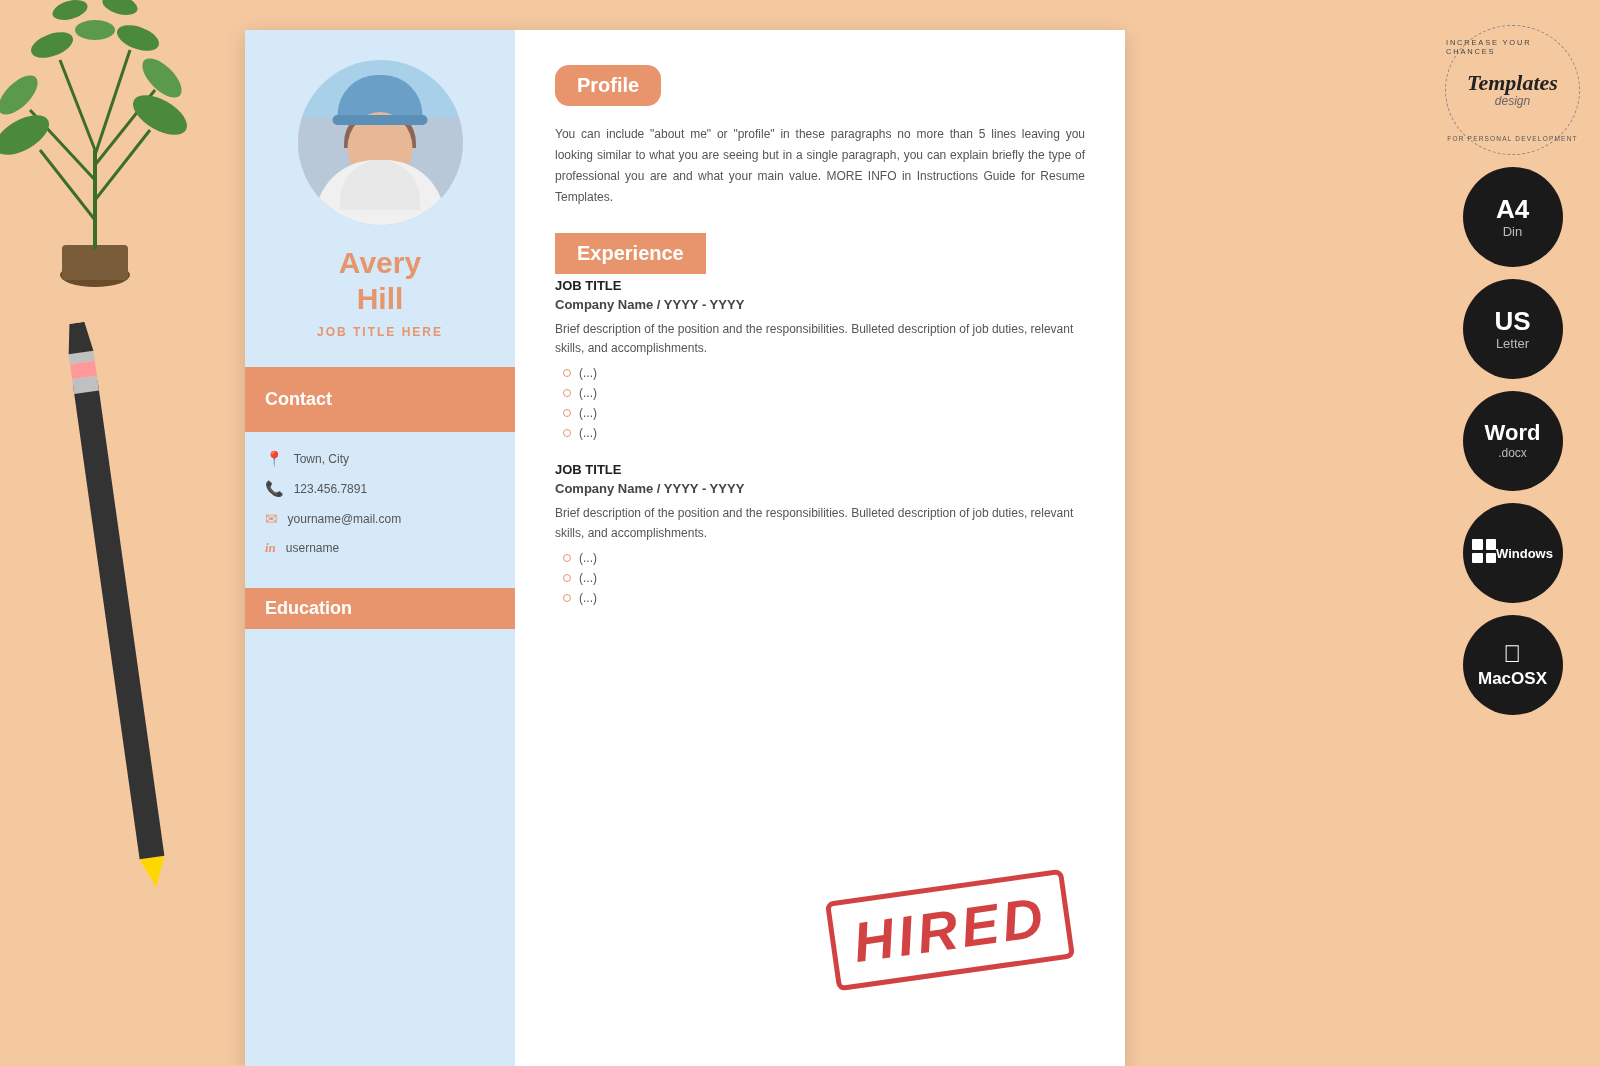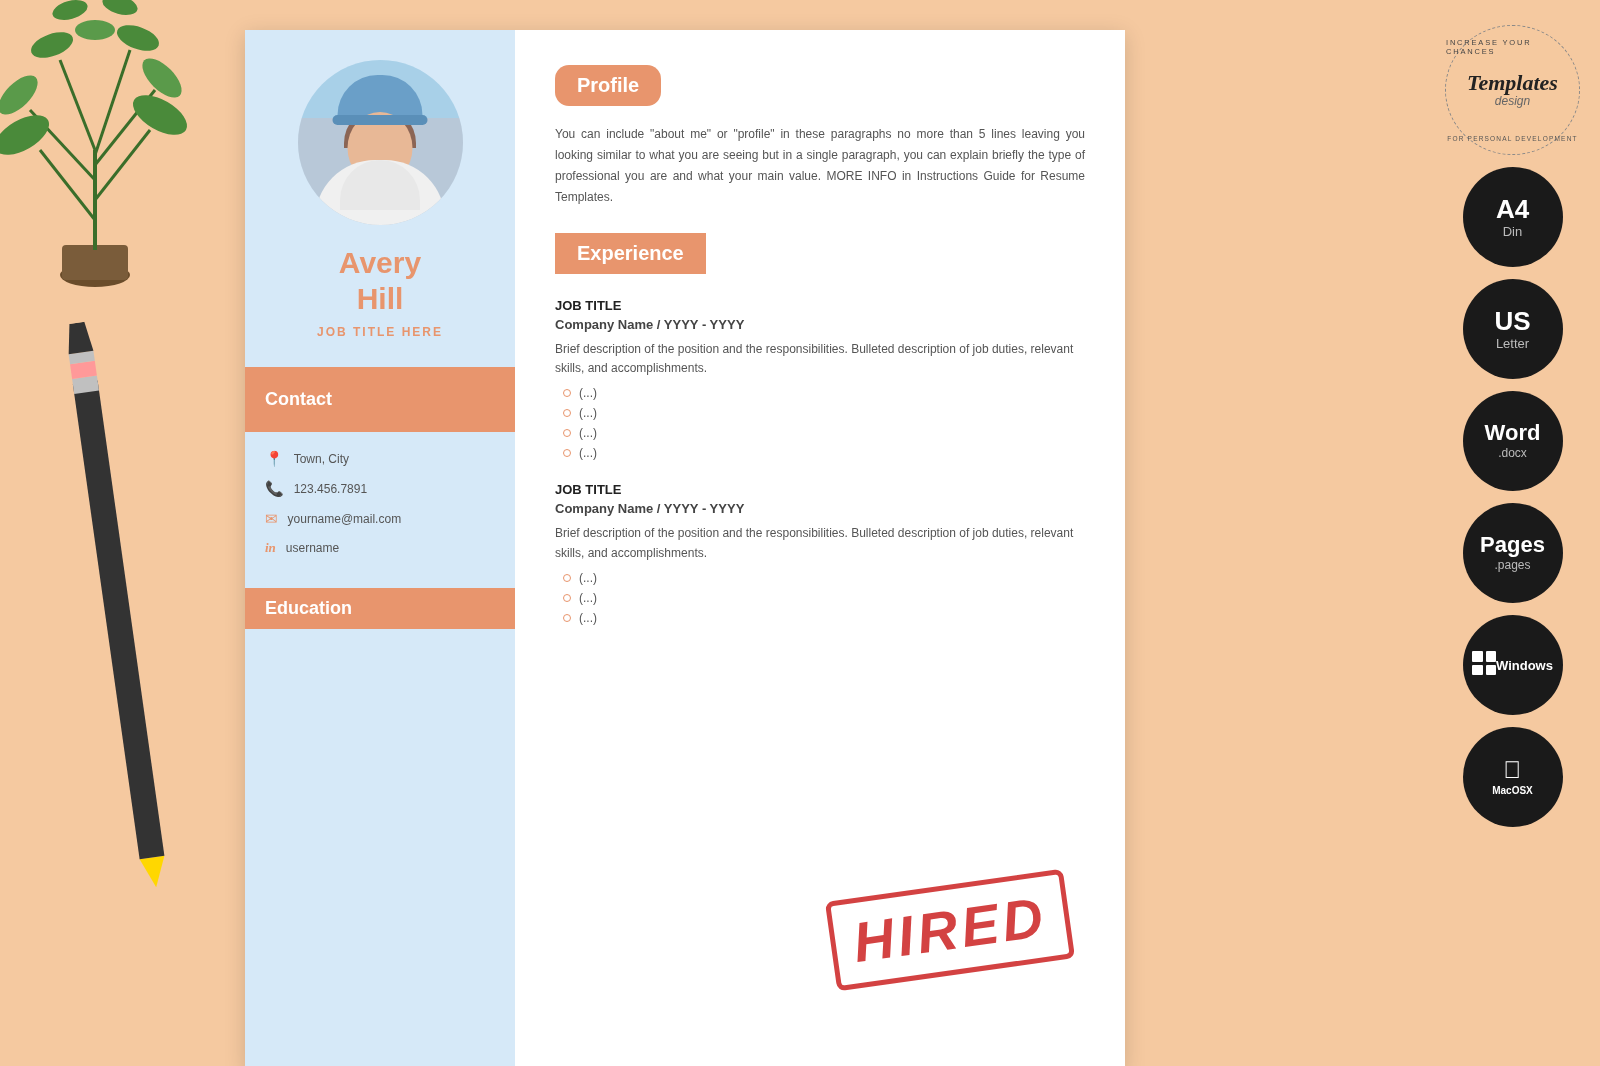--- a/index.html
+++ b/index.html
@@ -112,21 +112,21 @@
   <div style="flex:1;padding:35px 40px;overflow:hidden;position:relative;">
 
     <div style="margin-bottom:25px;">
       <div style="display:inline-block;background:#E8956D;padding:9px 22px;margin-bottom:18px;border-radius:14px;">
         <span style="font-size:20px;font-weight:bold;color:white;">Profile</span>
       </div>
       <p style="font-size:12px;color:#555;line-height:1.75;text-align:justify;">You can include "about me" or "profile" in these paragraphs no more than 5 lines leaving you looking similar to what you are seeing but in a single paragraph, you can explain briefly the type of professional you are and what your main value. MORE INFO in Instructions Guide for Resume Templates.</p>
     </div>
 
     <div style="margin-bottom:20px;">
-      <div style="display:inline-block;background:#E8956D;padding:9px 22px;margin-bottom:24px;">
+      <div style="display:inline-block;background:#E8956D;padding:9px 22px;margin-bottom:4px;">
         <span style="font-size:20px;font-weight:bold;color:white;">Experience</span>
       </div>
 
       
       <div style="margin-bottom:22px;">
         <div style="font-size:13px;font-weight:bold;color:#222;margin-bottom:4px;">JOB TITLE</div>
         <div style="font-size:13px;font-weight:bold;color:#444;margin-bottom:8px;">Company Name / YYYY - YYYY</div>
         <p style="font-size:12px;color:#555;line-height:1.6;margin-bottom:8px;">Brief description of the position and the responsibilities. Bulleted description of job duties, relevant skills, and accomplishments.</p>
         <ul style="list-style:none;padding-left:8px;">
           <li style="font-size:12px;color:#555;margin-bottom:6px;display:flex;align-items:center;gap:8px;">
@@ -196,33 +196,29 @@
   <div style="width:100px;height:100px;border-radius:50%;background:#1a1a1a;display:flex;flex-direction:column;align-items:center;justify-content:center;cursor:pointer;">
     <div style="font-size:26px;font-weight:bold;color:white;line-height:1;">US</div>
     <div style="font-size:13px;color:#bbb;margin-top:2px;">Letter</div>
   </div>
 
   <div style="width:100px;height:100px;border-radius:50%;background:#1a1a1a;display:flex;flex-direction:column;align-items:center;justify-content:center;cursor:pointer;">
     <div style="font-size:22px;font-weight:bold;color:white;line-height:1;">Word</div>
     <div style="font-size:12px;color:#bbb;margin-top:2px;">.docx</div>
   </div>
 
-  <div style="width:100px;height:100px;border-radius:50%;background:#1a1a1a;display:flex;flex-direction:column;align-items:center;justify-content:center;cursor:pointer;">
-    <div style="font-size:22px;font-weight:bold;color:white;line-height:1;">Pages</div>
-    <div style="font-size:12px;color:#bbb;margin-top:2px;">.pages</div>
-  </div>
 
   <div style="width:100px;height:100px;border-radius:50%;background:#1a1a1a;display:flex;align-items:center;justify-content:center;cursor:pointer;">
     <div style="display:grid;grid-template-columns:1fr 1fr;gap:3px;width:24px;height:24px;margin-bottom:4px;">
       <div style="background:white;border-radius:1px;"></div>
       <div style="background:white;border-radius:1px;"></div>
       <div style="background:white;border-radius:1px;"></div>
       <div style="background:white;border-radius:1px;"></div>
     </div>
     <div style="font-size:13px;font-weight:bold;color:white;">Windows</div>
   </div>
 
   <div style="width:100px;height:100px;border-radius:50%;background:#1a1a1a;display:flex;flex-direction:column;align-items:center;justify-content:center;cursor:pointer;">
     <div style="font-size:24px;color:white;line-height:1;margin-bottom:3px;"></div>
-    <div style="font-size:10px;font-weight:bold;color:white;">MacOSX</div>
+    <div style="font-size:17px;font-weight:bold;color:white;">MacOSX</div>
   </div>
 
 </div>
 
 </body></html>

